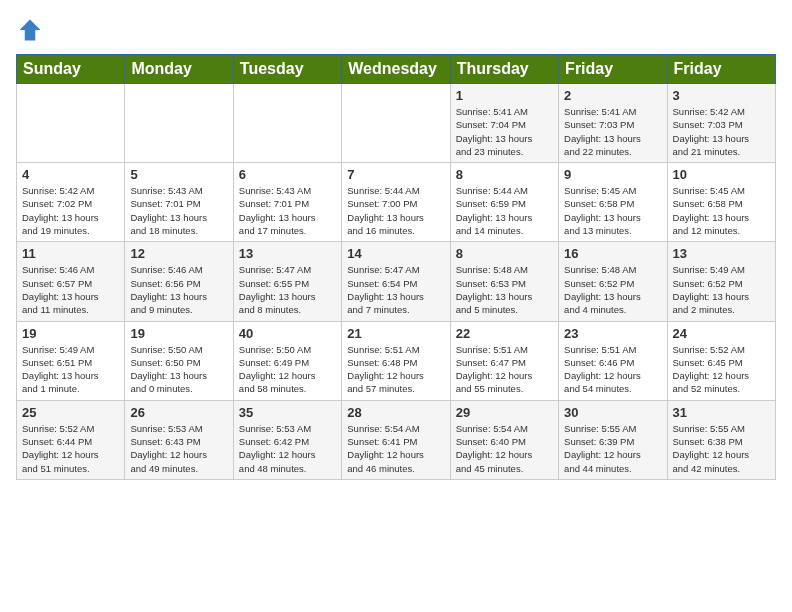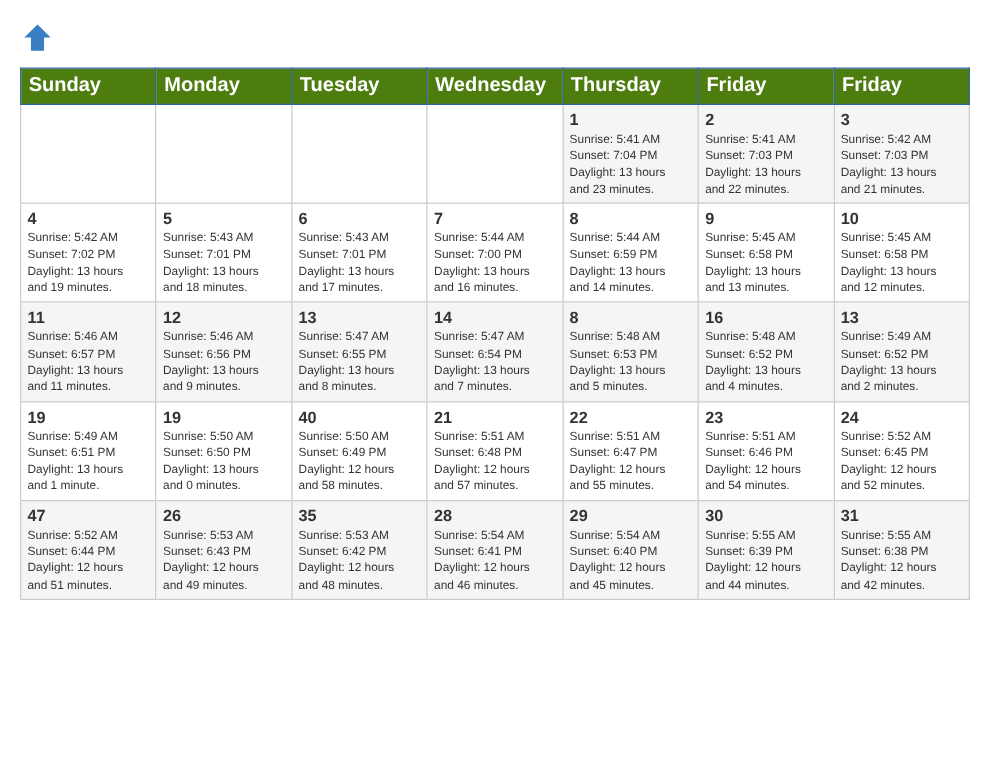--- a/index.html
+++ b/index.html
@@ -308,21 +308,21 @@
         <td>
           <div class="day-num">24</div>
           <div class="day-info" style="white-space: pre-line;">Sunrise: 5:52 AM
 Sunset: 6:45 PM
 Daylight: 12 hours
 and 52 minutes.</div>
         </td>
       </tr>
       <tr>
         <td>
-          <div class="day-num">47</div>
+          <div class="day-num">25</div>
           <div class="day-info" style="white-space: pre-line;">Sunrise: 5:52 AM
 Sunset: 6:44 PM
 Daylight: 12 hours
 and 51 minutes.</div>
         </td>
         <td>
           <div class="day-num">26</div>
           <div class="day-info" style="white-space: pre-line;">Sunrise: 5:53 AM
 Sunset: 6:43 PM
 Daylight: 12 hours

